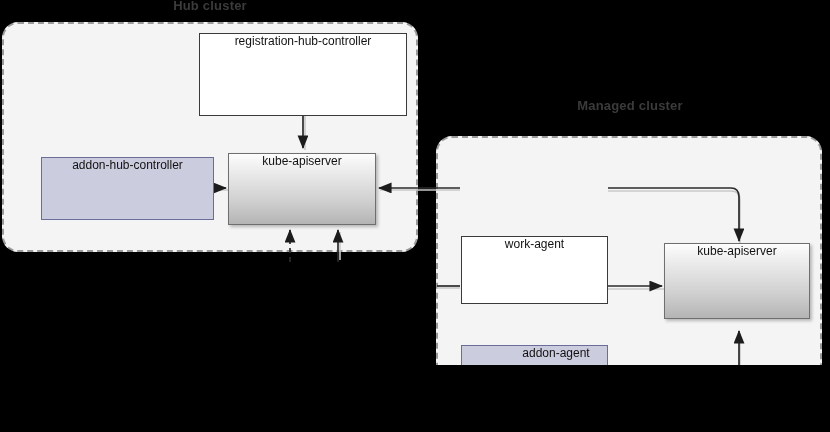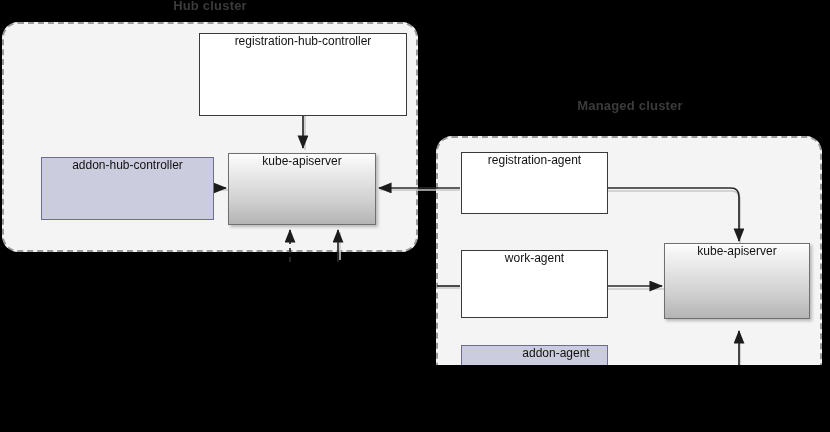--- a/index.html
+++ b/index.html
@@ -114,25 +114,22 @@
   </div>
 
   <div class="node lavender" style="left:13px;top:157px;width:173px;height:63px;margin-left:28px;">
     <span>addon-hub-controller</span>
   </div>
 
   <div class="node api" style="left:228px;top:153px;width:148px;height:72px;">
     <span>kube-apiserver</span>
   </div>
 
-  <div class="node plain" style="left:461px;top:152px;width:147px;height:62px;">
-    <span>registration-agent</span>
-  </div>
 
-  <div class="node plain" style="left:461px;top:250px;width:147px;height:68px;">
+  <div class="node plain" style="left:461px;top:236px;width:147px;height:68px;">
     <span>work-agent</span>
   </div>
 
   <div class="node lavender" style="left:461px;top:345px;width:147px;height:68px;padding-left:43px;">
     <span>addon-agent</span>
   </div>
 
   <div class="node api" style="left:664px;top:243px;width:146px;height:76px;">
     <span>kube-apiserver</span>
   </div>

